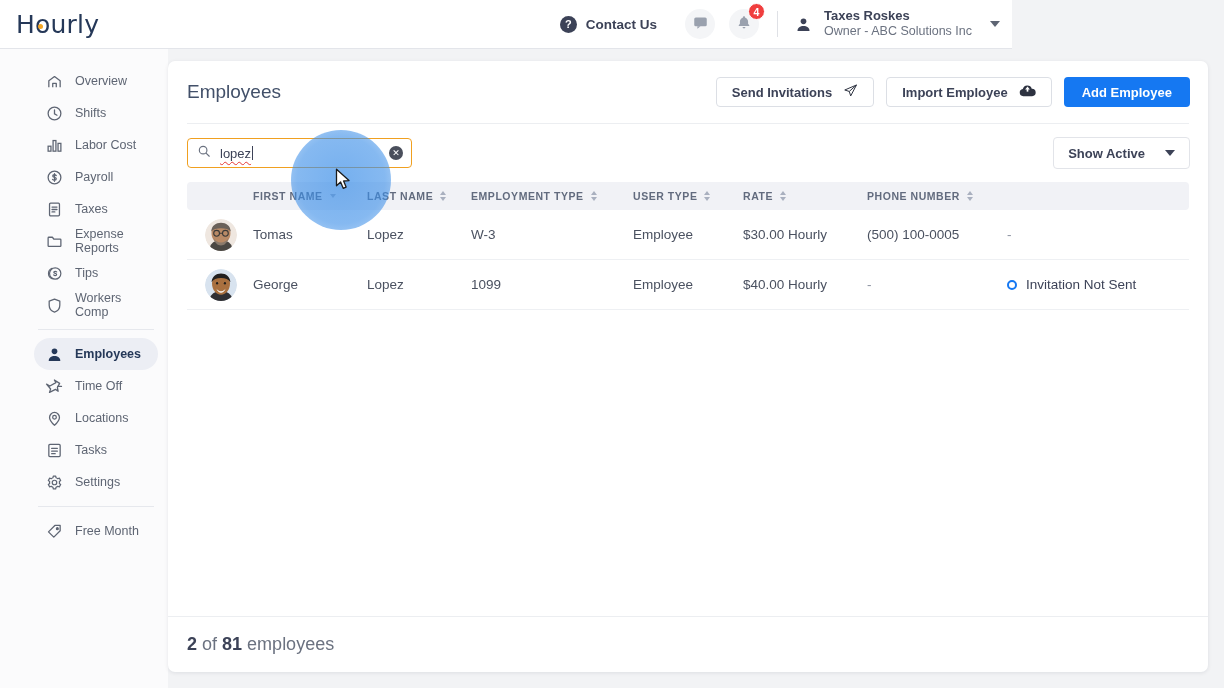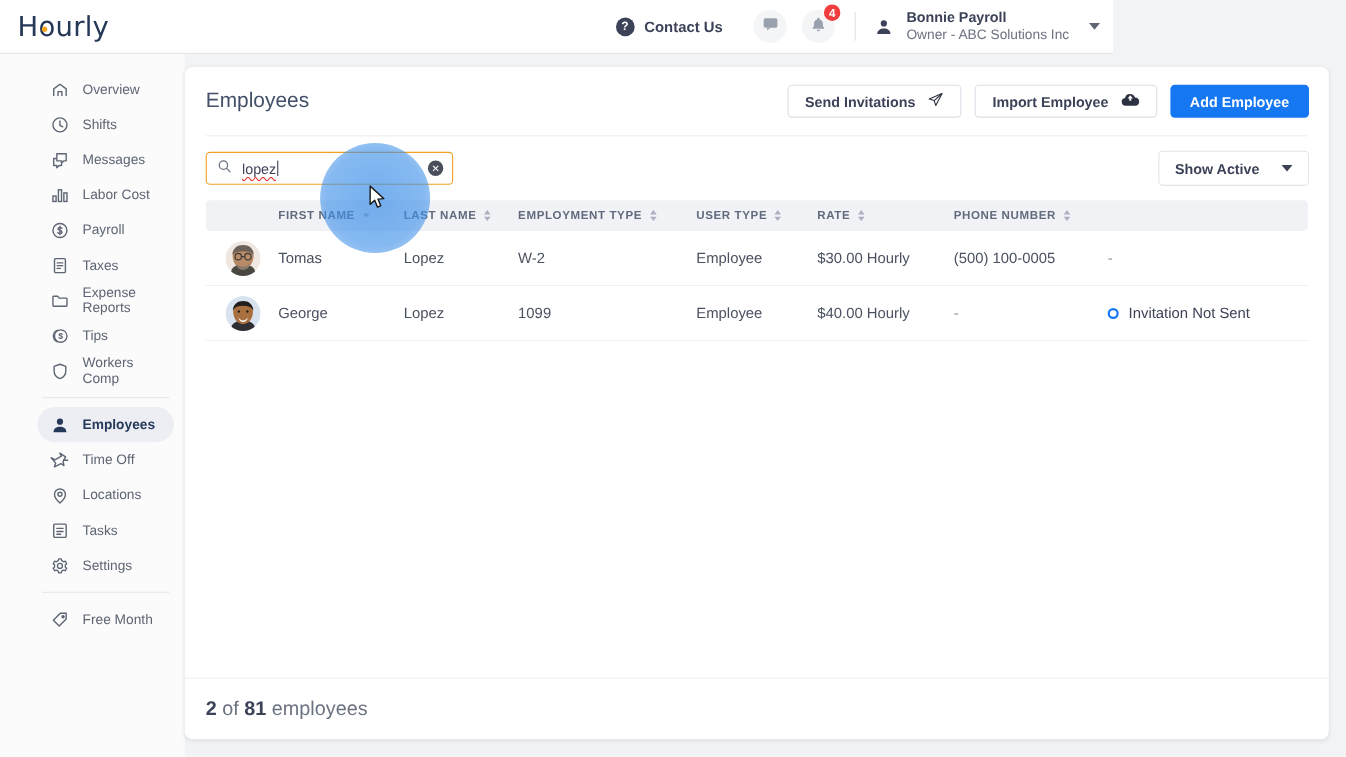--- a/index.html
+++ b/index.html
@@ -436,21 +436,21 @@
     <div class="v-divider"></div>
 
     <div class="user-block">
       <span class="user-avatar">
         <svg width="17" height="17" viewBox="0 0 24 24" fill="#3c4257">
           <circle cx="12" cy="7.5" r="4"></circle>
           <path d="M3.5 21c0-4.6 3.8-7 8.5-7s8.5 2.4 8.5 7z"></path>
         </svg>
       </span>
       <span class="user-text">
-        <div class="user-name">Bonnie Payroll</div>
+        <div class="user-name">Taxes Roskes</div>
         <div class="user-role">Owner - ABC Solutions Inc</div>
       </span>
       <span class="caret-down"></span>
     </div>
   </div>
 </div>
 
 <div class="sidebar">
 
   <div class="nav-item">
@@ -466,29 +466,20 @@
   <div class="nav-item">
     <span class="nav-icon">
       <svg width="17" height="17" viewBox="0 0 24 24" fill="none" stroke="#5e6573" stroke-width="1.8" stroke-linecap="round">
         <circle cx="12" cy="12" r="9"></circle>
           <path d="M12 7v5.5l3.5 2"></path>
       </svg>
     </span>
     <span class="nav-label">Shifts</span>
   </div>
 
-  <div class="nav-item">
-    <span class="nav-icon">
-      <svg width="17" height="17" viewBox="0 0 24 24" fill="none" stroke="#5e6573" stroke-width="1.8" stroke-linejoin="round">
-        <path d="M8 4h12v9h-3l-3 3v-3H8z"></path>
-          <path d="M14 17v2h-3l-3 3v-3H4v-9h3"></path>
-      </svg>
-    </span>
-    <span class="nav-label">Messages</span>
-  </div>
 
   <div class="nav-item">
     <span class="nav-icon">
       <svg width="17" height="17" viewBox="0 0 24 24" fill="none" stroke="#5e6573" stroke-width="1.8">
         <rect x="3" y="13" width="4" height="7"></rect>
           <rect x="10" y="5" width="4" height="15"></rect>
           <rect x="17" y="9" width="4" height="11"></rect>
       </svg>
     </span>
     <span class="nav-label">Labor Cost</span>
@@ -729,21 +720,21 @@
             <path d="M6.2 12.5C6.8 6.6 10.8 3.8 16 3.8s9.2 2.8 9.8 8.7c-2-2.2-5.4-3.2-9.8-3.2s-7.8 1-9.8 3.2z" fill="#6b6159"></path>
             <path d="M8.5 19c1.2 5 4.2 7.4 7.5 7.4S22.3 24 23.5 19c-1.5 3-4.3 4.4-7.5 4.4S10 22 8.5 19z" fill="#8a7a6c"></path>
             <circle cx="11.6" cy="14.3" r="2.9" fill="none" stroke="#3b3a38" stroke-width="1.1"></circle>
             <circle cx="20.4" cy="14.3" r="2.9" fill="none" stroke="#3b3a38" stroke-width="1.1"></circle>
             <path d="M14.5 14.3h3" stroke="#3b3a38" stroke-width="1.1"></path>
           </svg>
         </span>
       </div>
       <div class="td c-first">Tomas</div>
       <div class="td c-last">Lopez</div>
-      <div class="td c-emp">W-2</div>
+      <div class="td c-emp">W-3</div>
       <div class="td c-user">Employee</div>
       <div class="td c-rate">$30.00 Hourly</div>
       <div class="td c-phone">(500) 100-0005</div>
       <div class="td c-status">
         <span class="dash">-</span>
       </div>
     </div>
 
     <div class="trow">
       <div class="td c-avatar">

